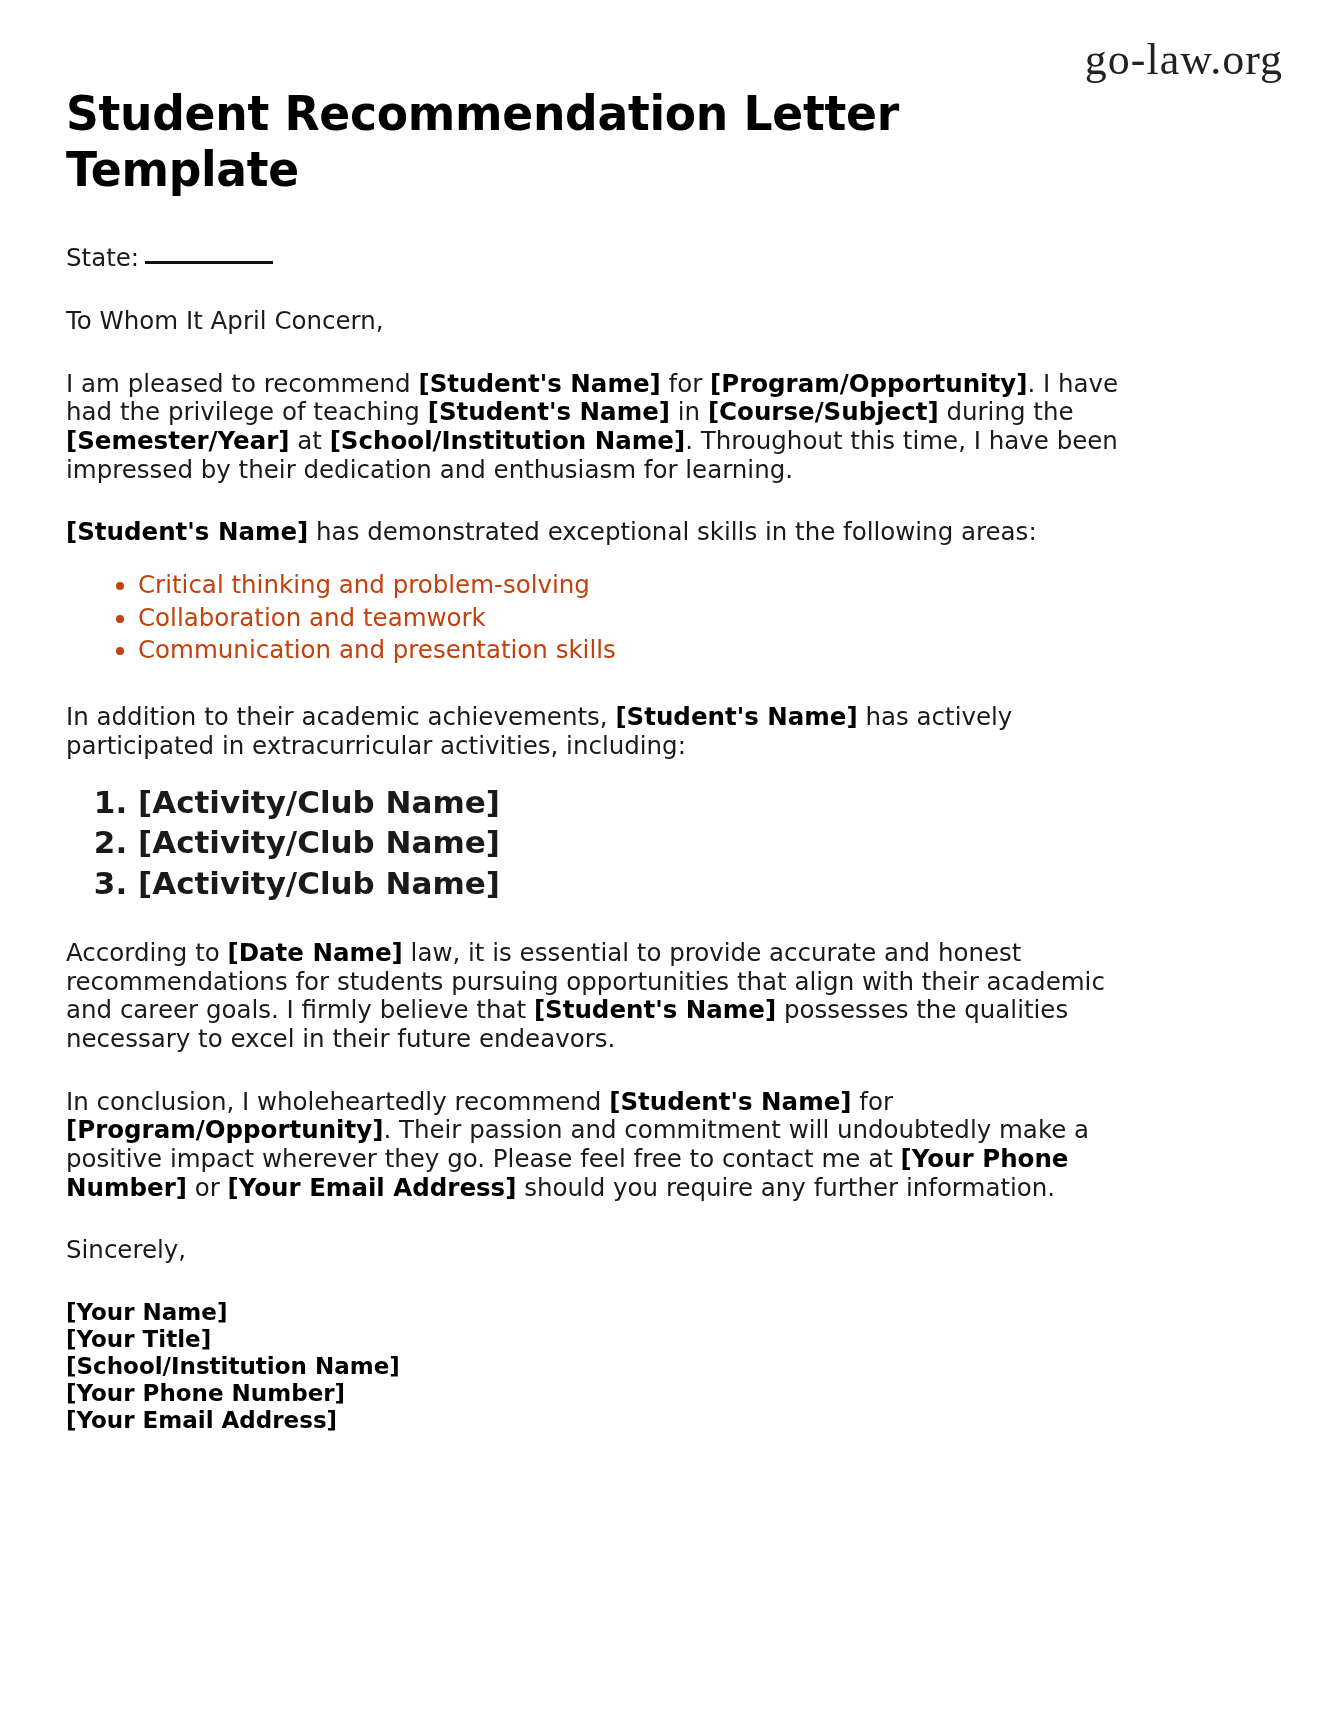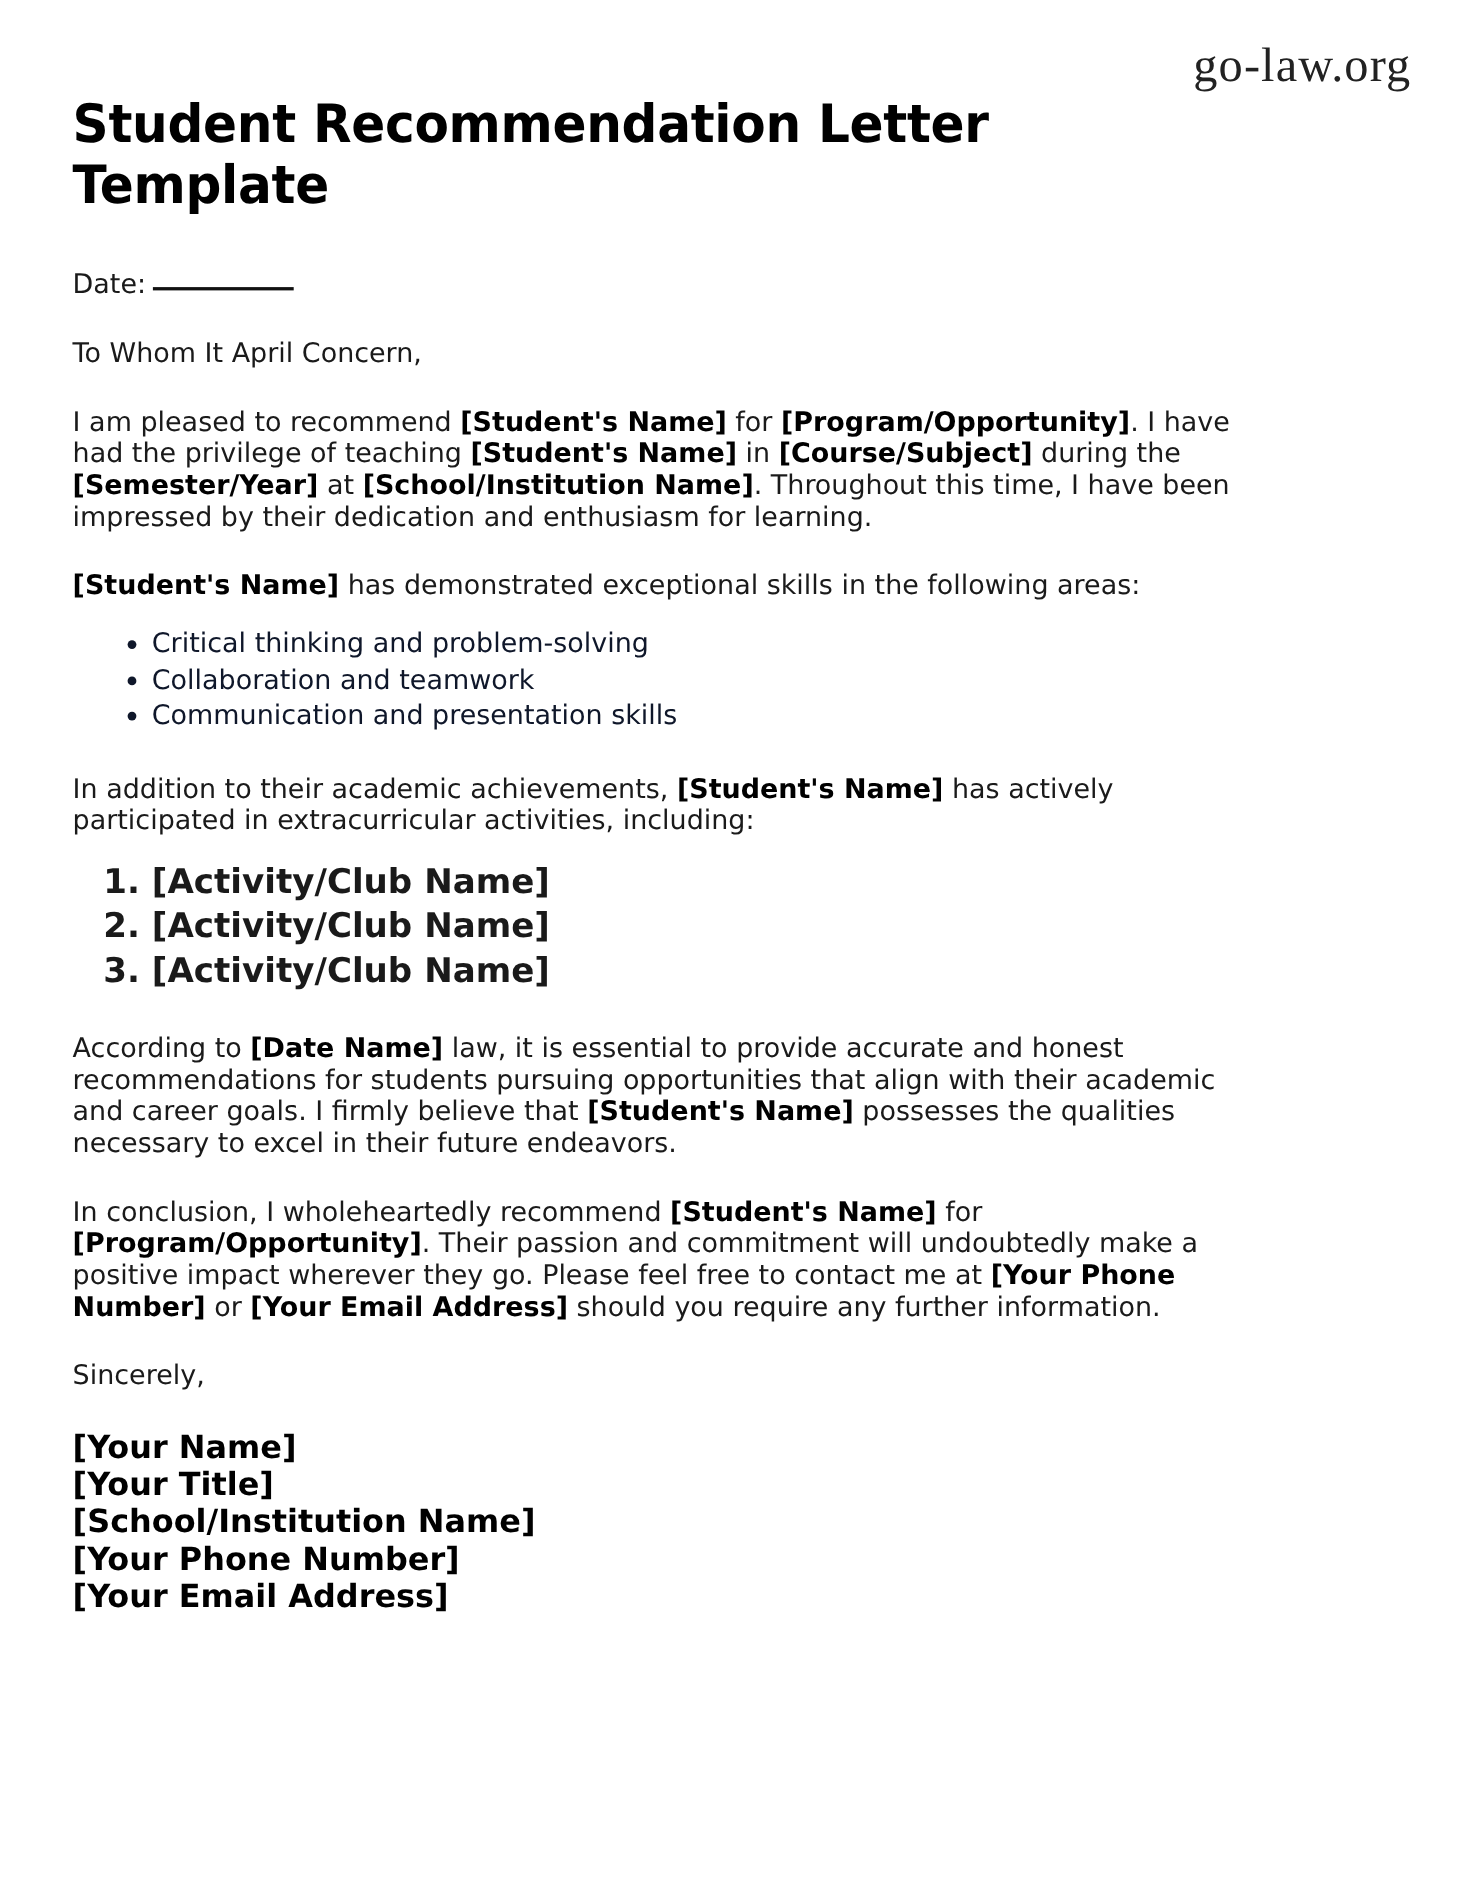--- a/index.html
+++ b/index.html
@@ -72,57 +72,57 @@
   }
   ul.bullets {
     margin: 0;
     padding: 0 0 0 72px;
     list-style: disc;
   }
   ul.bullets li {
     font-size: 24.5px;
     line-height: 1.17;
     margin: 0 0 4px 0;
-    color: #0f172a;
+    color: #c2410c;
   }
   ol.numbers {
     margin: 0;
     padding: 0 0 0 72px;
     list-style: decimal;
   }
   ol.numbers li {
     font-size: 31px;
     line-height: 1.17;
     margin: 0 0 4px 0;
     color: #1a1a1a;
     font-weight: bold;
   }
   .signature-block {
-    font-size: 29px;
+    font-size: 23px;
     line-height: 1.17;
     font-weight: bold;
     color: #000;
   }
   .signature-block div { margin: 0; }
 </style>
 </head>
 <body>
 
 <div class="page">
 
   <div class="watermark">go-law.org</div>
 
   <div class="content">
 
     <h1 class="doc-title">Student Recommendation Letter Template</h1>
 
     <div class="spacer-lg"></div>
 
     <p class="para">
-      <span>Date:</span><span class="blankline"></span>
+      <span>State:</span><span class="blankline"></span>
     </p>
 
     <div class="spacer-md"></div>
 
     <p class="para">To Whom It April Concern,</p>
 
     <div class="spacer-md"></div>
 
     <p class="para"><span>I am pleased to recommend </span><b>[Student's Name]</b><span> for </span><b>[Program/Opportunity]</b><span>. I have had the privilege of teaching </span><b>[Student's Name]</b><span> in </span><b>[Course/Subject]</b><span> during the </span><b>[Semester/Year]</b><span> at </span><b>[School/Institution Name]</b><span>. Throughout this time, I have been impressed by their dedication and enthusiasm for learning.</span></p>
 

